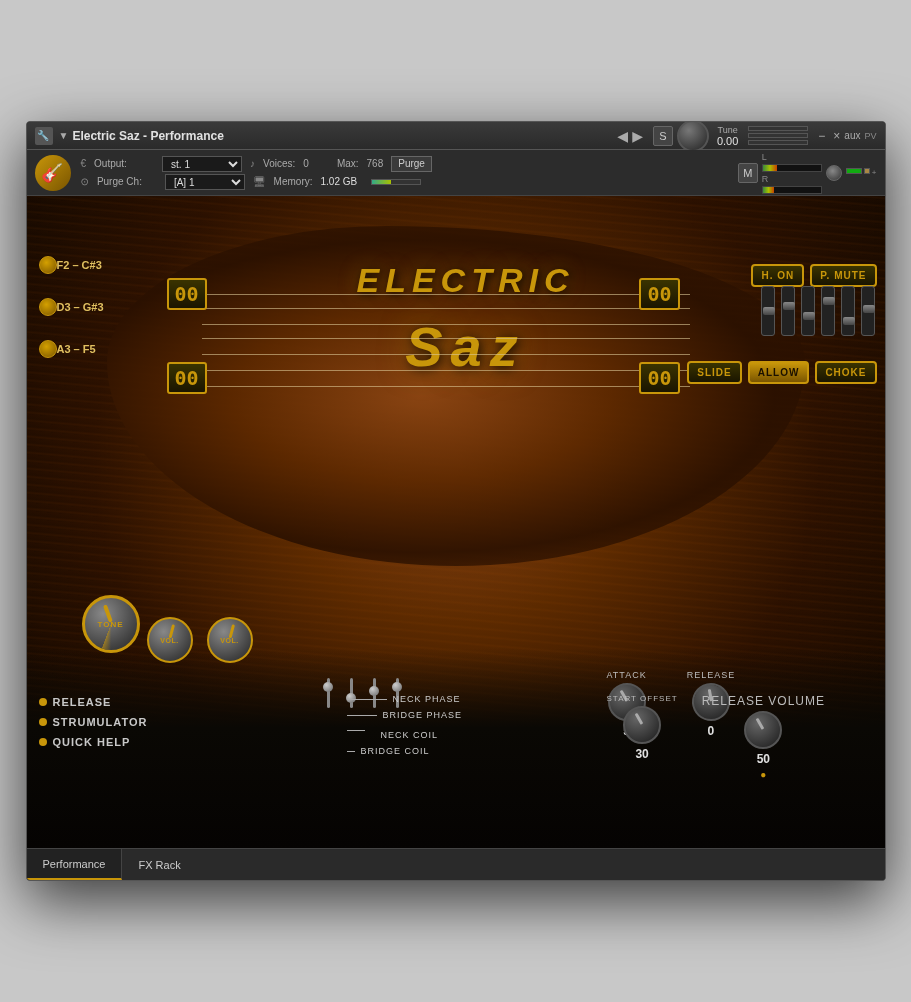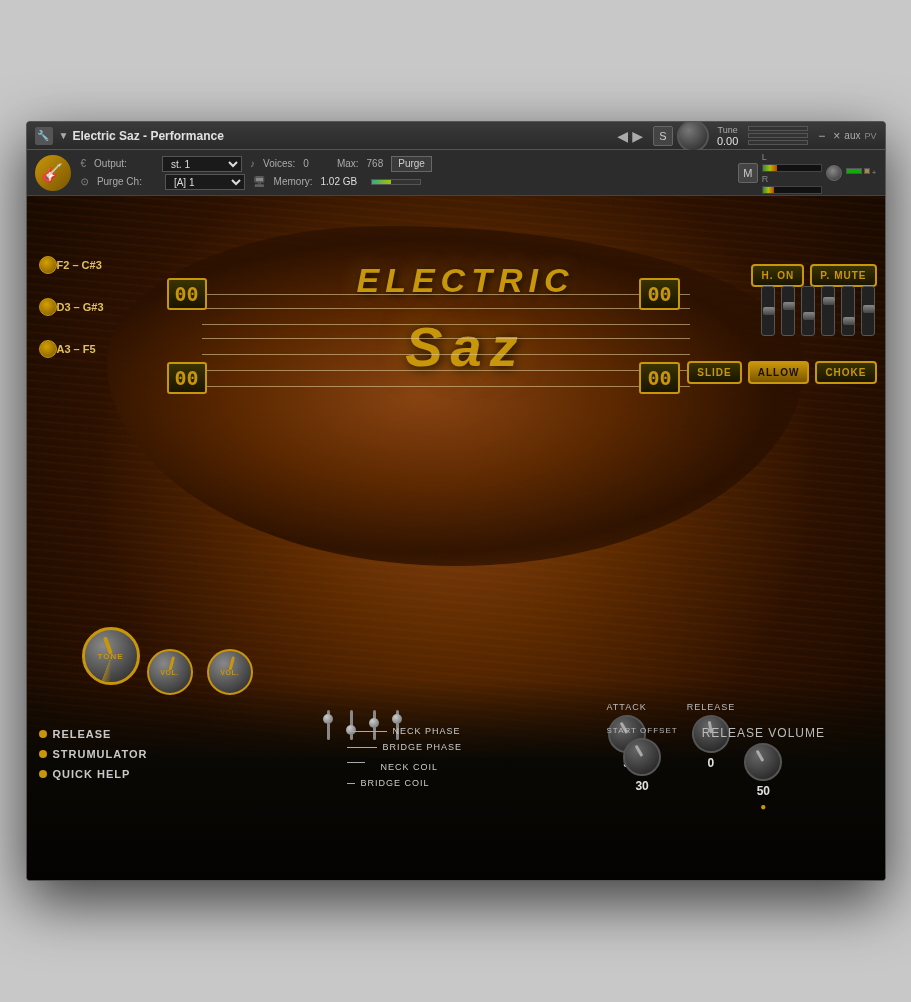--- a/index.html
+++ b/index.html
@@ -774,14 +774,22 @@
         <span class="left-menu-label">STRUMULATOR</span>
       </div>
       <div class="left-menu-item">
         <div class="left-menu-dot"></div>
         <span class="left-menu-label">QUICK HELP</span>
       </div>
     </div>
 
   </div>
 
+  <div class="bottom-tabs">
+    <div class="bottom-tab active">
+      <span>Performance</span>
+    </div>
+    <div class="bottom-tab-fx">
+      <span>FX Rack</span>
+    </div>
+  </div>
 
 </div>
 
 </body></html>

